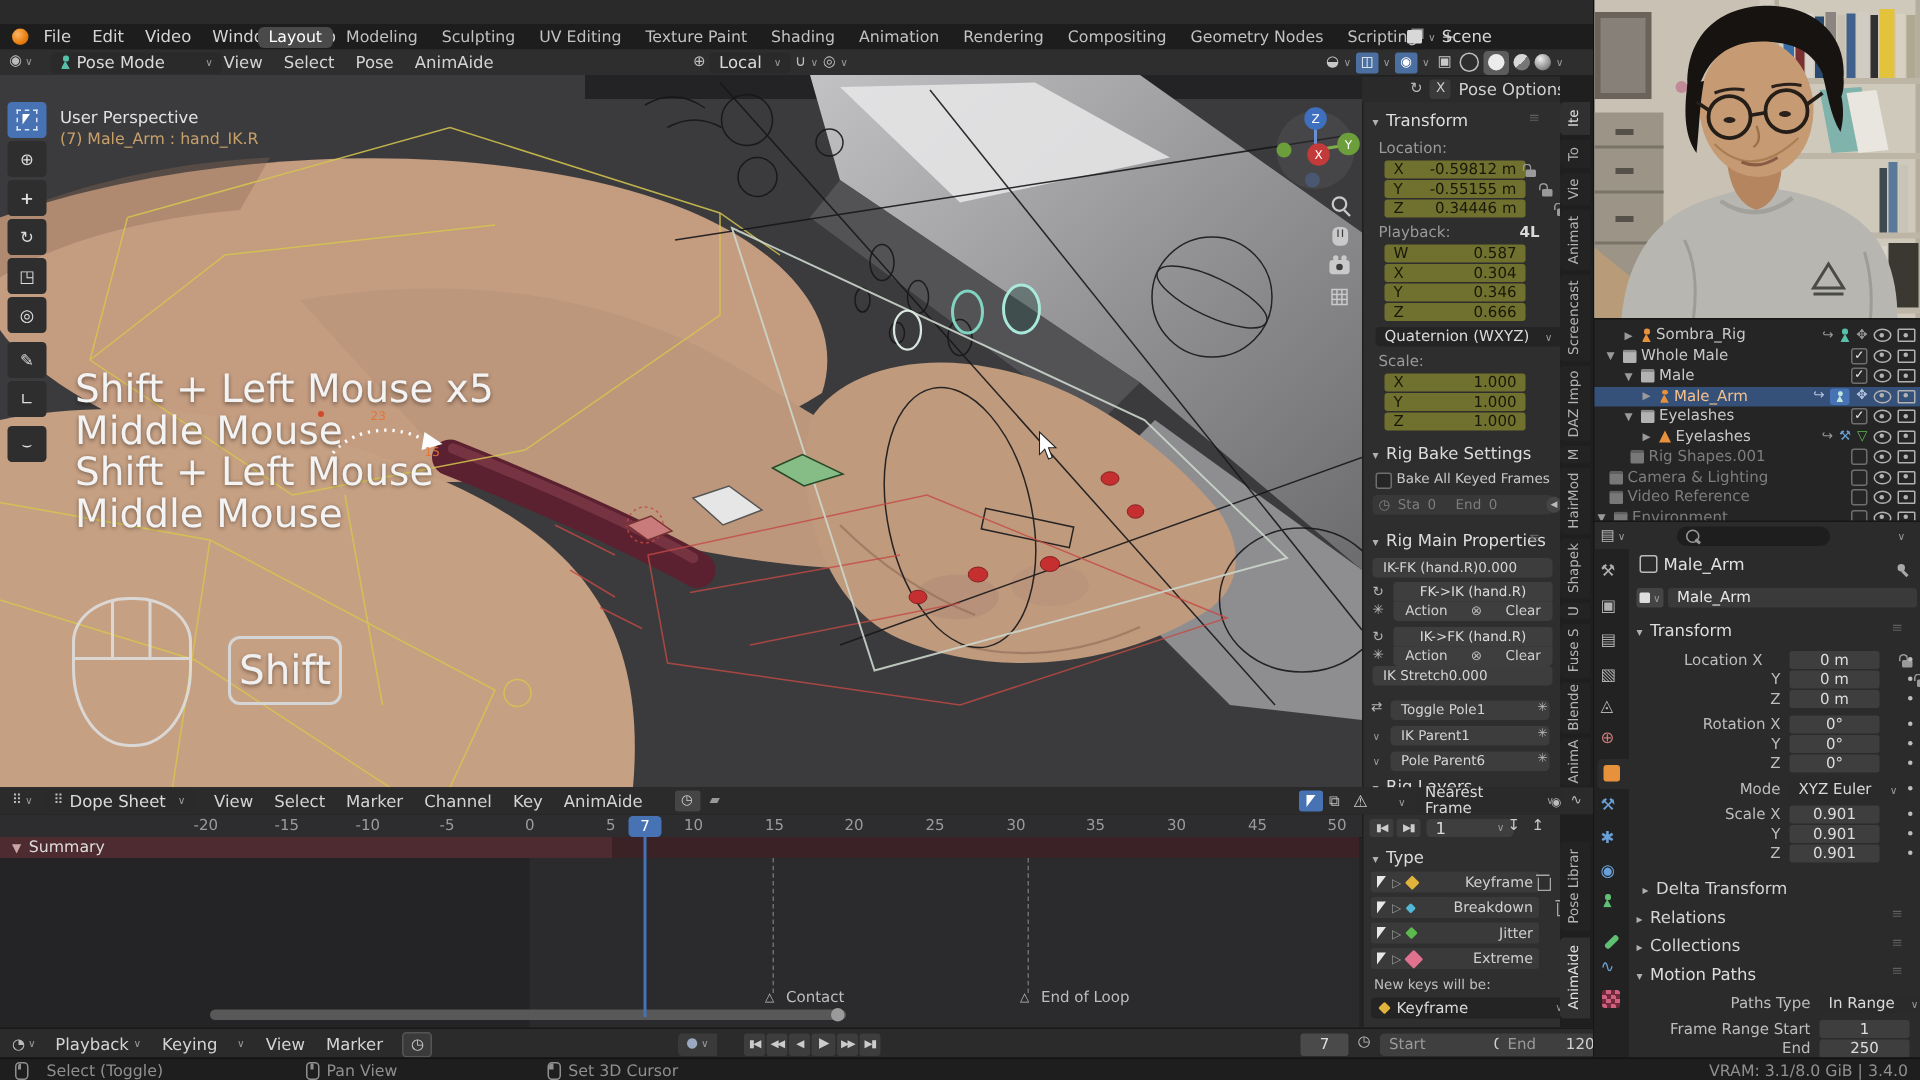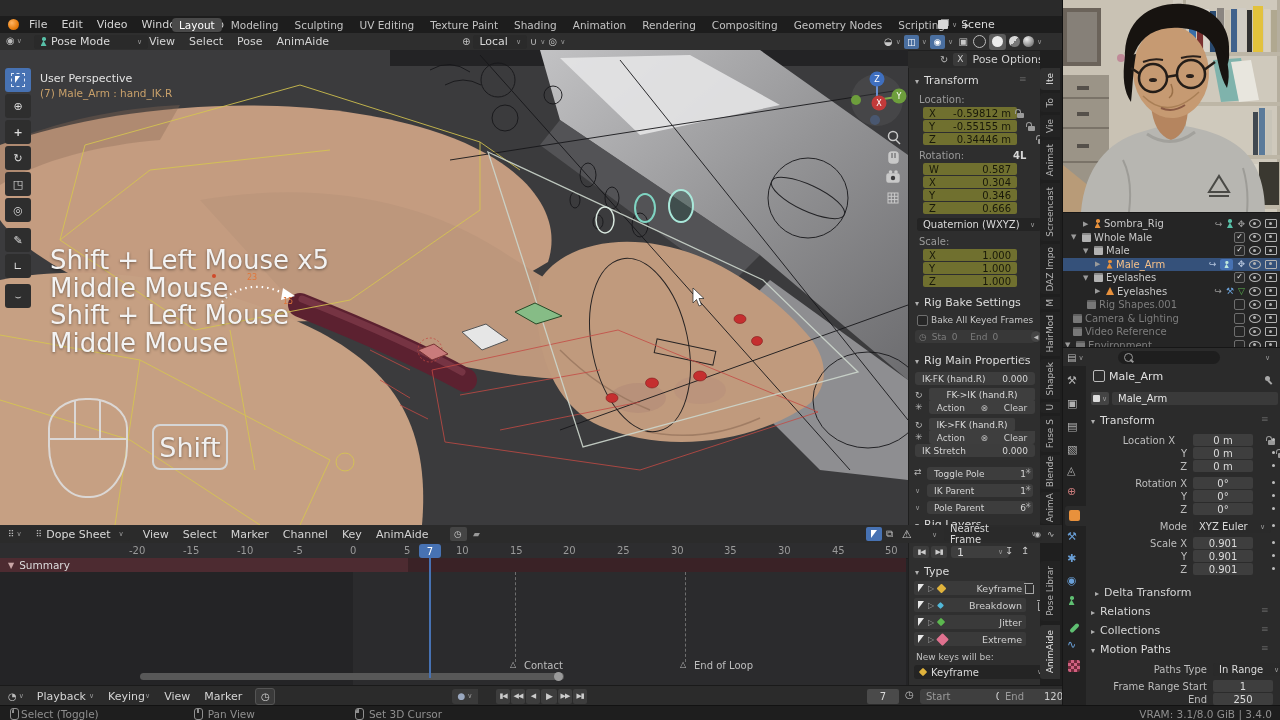--- a/index.html
+++ b/index.html
@@ -14,21 +14,21 @@
   .ws.active{background:#4a4a4a;color:#fff}
   .dd{background:#2a2a2a;border-radius:3px;display:flex;align-items:center;padding:0 6px;color:#dadada;gap:4px}
   .dd::after{content:"∨";font-size:7px;color:#999;margin-left:auto;padding-left:4px}
   .cr{font-size:7px;color:#999}
   .hdr::before{content:"▾";font-size:8px;color:#b0b0b0;margin-right:5px}
   .col::before{content:"▸";font-size:8px;color:#b0b0b0;margin-right:5px}
   .grip{color:#606060;font-size:9px;letter-spacing:1px}
   .fld{background:#3e3e3e;border-radius:2px;color:#dcdcdc;display:flex;align-items:center;justify-content:center;font-size:10px}
   .kf{background:#70702f;border-radius:2px;color:#191909;display:flex;align-items:center;justify-content:space-between;
       padding:0 6px;font-size:10px}
-  .slider{background:#3d3d3d;border-radius:3px;color:#d5d5d5;display:flex;align-items:center;justify-content:space-between;padding:0 7px;font-size:10px}
+  .slider{background:#3d3d3d;border-radius:3px;color:#d5d5d5;display:flex;align-items:center;padding:0 7px;font-size:10px}
   .lock{position:relative;width:7px;height:5px;background:#9a9a9a;border-radius:1px;margin-top:4px;display:inline-block}
   .lock::before{content:"";position:absolute;left:-2px;top:-4px;width:4px;height:4px;border:1.2px solid #9a9a9a;border-bottom:none;border-radius:3px 3px 0 0}
   .dot{width:3px;height:3px;border-radius:50%;background:#bdbdbd;display:inline-block}
   .chk{width:9px;height:9px;background:#262626;border:1px solid #6e6e6e;border-radius:2px;color:#eee;font-size:8px;line-height:8px;text-align:center}
   .chk.on{background:#2a2a2a}
   .eyei{width:10px;height:7px;border:1px solid #b2b2b2;border-radius:50%;position:relative;display:inline-block}
   .eyei::after{content:"";position:absolute;left:3px;top:1.5px;width:3px;height:3px;border-radius:50%;background:#b2b2b2}
   .cami{width:10px;height:7px;border:1px solid #b2b2b2;border-radius:1px;position:relative;display:inline-block}
   .cami::after{content:"";position:absolute;left:3px;top:1.5px;width:3px;height:3px;border-radius:50%;background:#b2b2b2}
   .mani{position:relative;width:7px;height:9px;display:inline-block}
@@ -348,21 +348,21 @@
         <span>Y</span>
         <span>-0.55155 m</span>
       </div>
     <span class="a lock" style="left:108px;top:53px"></span>
     <div class="a kf" style="left:14px;top:65px;width:82px;height:12px">
         <span>Z</span>
         <span>0.34446 m</span>
       </div>
     <span class="a lock" style="left:108px;top:66px"></span>
 
-    <div class="a dim t10" style="left:10px;top:82px">Rotation:</div>
+    <div class="a dim t10" style="left:10px;top:82px">Playback:</div>
     <div class="a t10" style="left:104px;top:82px;color:#d8d8d8;font-weight:bold">4L</div>
     <div class="a kf" style="left:14px;top:95px;width:82px;height:12px">
         <span>W</span>
         <span>0.587</span>
       </div>
     <span class="a lock" style="left:108px;top:96px"></span>
     <div class="a kf" style="left:14px;top:108px;width:82px;height:12px">
         <span>X</span>
         <span>0.304</span>
       </div>
@@ -425,21 +425,21 @@
         <span>FK-&gt;IK (hand.R)</span>
       </div>
     <div class="a f" style="left:20px;top:333px;width:106px;height:13px;background:#3e3e3e;border-radius:0 0 3px 3px;justify-content:space-around;font-size:9px;color:#d0d0d0">
       <span>Action</span>
       <span style="color:#bbb">⊗</span>
       <span>Clear</span>
     </div>
 
     <span class="a" style="left:6px;top:352px;color:#b8b8b8;font-size:9px">↻</span>
     <span class="a" style="left:6px;top:364px;color:#b8b8b8;font-size:9px">✳</span>
-    <div class="a fld" style="left:20px;top:350px;width:86px;height:13px;font-size:9px">
+    <div class="a fld" style="left:20px;top:350px;width:106px;height:13px;font-size:9px">
         <span>IK-&gt;FK (hand.R)</span>
       </div>
     <div class="a f" style="left:20px;top:363px;width:106px;height:13px;background:#3e3e3e;border-radius:0 0 3px 3px;justify-content:space-around;font-size:9px;color:#d0d0d0">
       <span>Action</span>
       <span style="color:#bbb">⊗</span>
       <span>Clear</span>
     </div>
 
     <div class="a slider" style="left:6px;top:376px;width:106px;height:13px">
         <span style="font-size:9px">IK Stretch</span>
@@ -643,21 +643,21 @@
         </div>
     </div>
   </div>
 
   <div class="a f" style="left:0;top:685px;width:1062px;height:20px;background:#2b2b2b;border-top:1px solid #1a1a1a">
     <span class="f" style="margin-left:8px;gap:2px;color:#bbb;font-size:10px">◔<span class="cr">∨</span></span>
     <span class="menu-item f" style="margin-left:6px;gap:3px">
         <span>Playback</span>
         <span class="cr">∨</span>
       </span>
-    <span class="menu-item f" style="gap:0">
+    <span class="menu-item f" style="gap:13px">
         <span>Keying</span>
         <span class="cr">∨</span>
       </span>
     <span class="menu-item">View</span>
     <span class="menu-item">Marker</span>
     <span class="f" style="margin-left:6px;width:18px;height:15px;background:#3a3a3a;border:1px solid #555;border-radius:3px;justify-content:center;color:#ccc;font-size:10px">◷</span>
     <span class="f" style="position:absolute;left:452px;width:26px;height:15px;background:#3a3a3a;border-radius:3px 0 0 3px;justify-content:center;color:#9aa8c0;font-size:9px;gap:2px">●<span class="cr">∨</span></span>
     <span class="tb a" style="left:496px;top:2.5px;width:14px;height:15px">▮◀</span>
     <span class="tb a" style="left:511px;top:2.5px;width:14px;height:15px">◀◀</span>
     <span class="tb a" style="left:526px;top:2.5px;width:14px;height:15px">◀</span>
@@ -979,21 +979,21 @@
         <span>1</span>
       </div>
     <span class="plabel" style="left:28px;top:346px;width:116px">End</span>
     <div class="fld a" style="left:150px;top:345px;width:60px;height:12px">
         <span>250</span>
       </div>
   </div>
 
   <div class="a f" style="left:0;top:705px;width:1280px;height:15px;background:#1e1e1e;border-top:1px solid #121212;color:#8f8f8f;font-size:10.5px">
     <span class="mi l" style="margin-left:10px"></span>
-    <span style="margin-left:2px">Select (Toggle)</span>
+    <span style="margin-left:12px">Select (Toggle)</span>
     <span class="mi m" style="margin-left:95px"></span>
     <span style="margin-left:5px">Pan View</span>
     <span class="mi l" style="margin-left:100px"></span>
     <span style="margin-left:5px">Set 3D Cursor</span>
     <span style="margin-left:auto;margin-right:8px">VRAM: 3.1/8.0 GiB | 3.4.0</span>
   </div>
 
 </div>
 
 </body></html>

